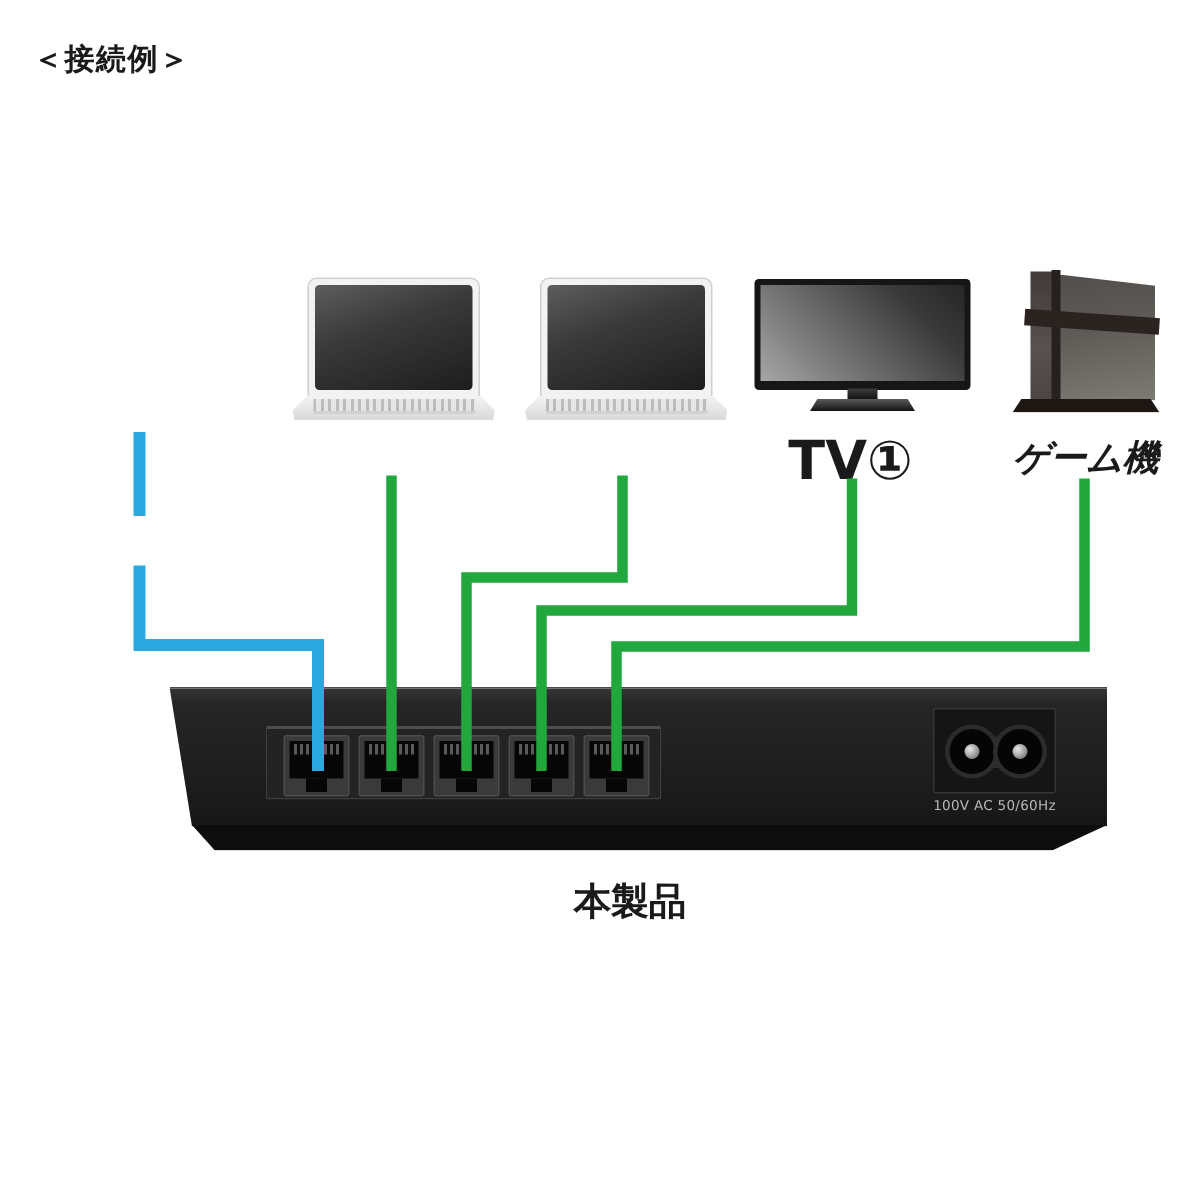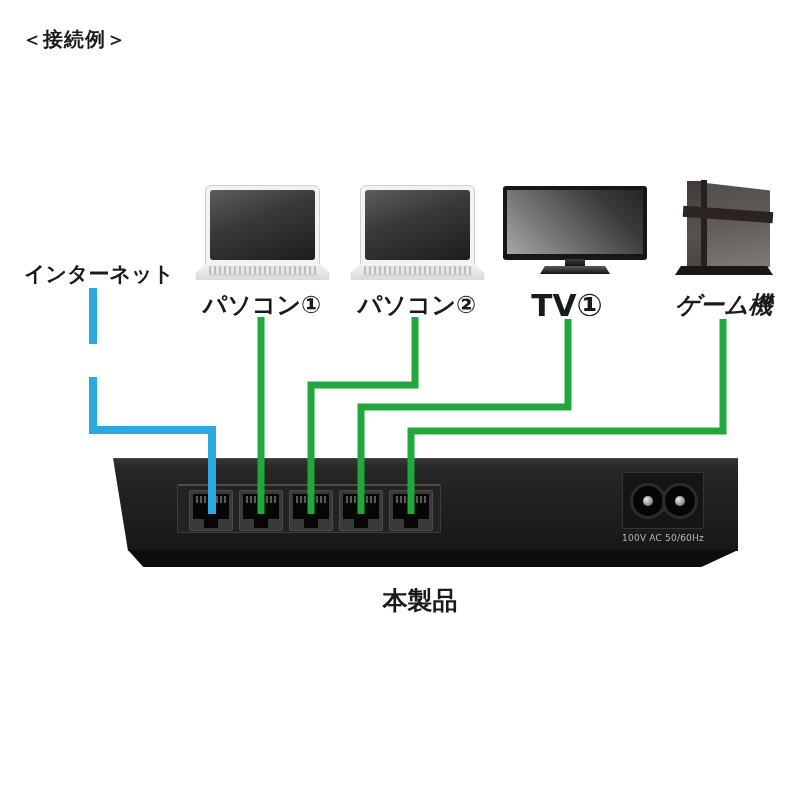--- a/index.html
+++ b/index.html
@@ -140,21 +140,20 @@
   .cable-blue  { stroke:var(--cable-blue,#29A9E0); stroke-width:8; }
   .cable-green { stroke:var(--cable-green,#21A73C); stroke-width:7; }
 </style>
 </head>
 <body>
 
 <div class="canvas">
 
   <div class="title">＜接続例＞</div>
 
-  <div class="jp-label" style="left:99px; top:260px; font-size:21px;">インターネット</div>
 
   <div class="laptop" style="left:195px; top:185px;">
     <div class="lap-screen">
       <div class="lap-display"></div>
     </div>
     <div class="lap-base">
       <div class="lap-kb"></div>
     </div>
   </div>
 
@@ -176,23 +175,21 @@
   </div>
 
   <div class="console" style="left:675px; top:178px;">
     <div class="gc-side"></div>
     <div class="gc-front"></div>
     <div class="gc-groove"></div>
     <div class="gc-band"></div>
     <div class="gc-stand"></div>
   </div>
 
-  <div class="jp-label" style="left:262px; top:289px;">パソコン①</div>
-  <div class="jp-label" style="left:417px; top:289px;">パソコン②</div>
-  <div class="jp-label" style="left:567px; top:287px; font-size:31px;">TV①</div>
+  <div class="jp-label" style="left:567px; top:287px; font-size:36px;">TV①</div>
   <div class="jp-label" style="left:724px; top:289px;font-style:italic;">ゲーム機</div>
 
   <div class="sw-face">
     <div class="sw-front"></div>
     <div class="sw-bevel"></div>
 
     <div class="port-num" style="left:213px;">5</div>
     <div class="port-num" style="left:262px;">4</div>
     <div class="port-num" style="left:312px;">3</div>
     <div class="port-num" style="left:362px;">2</div>

